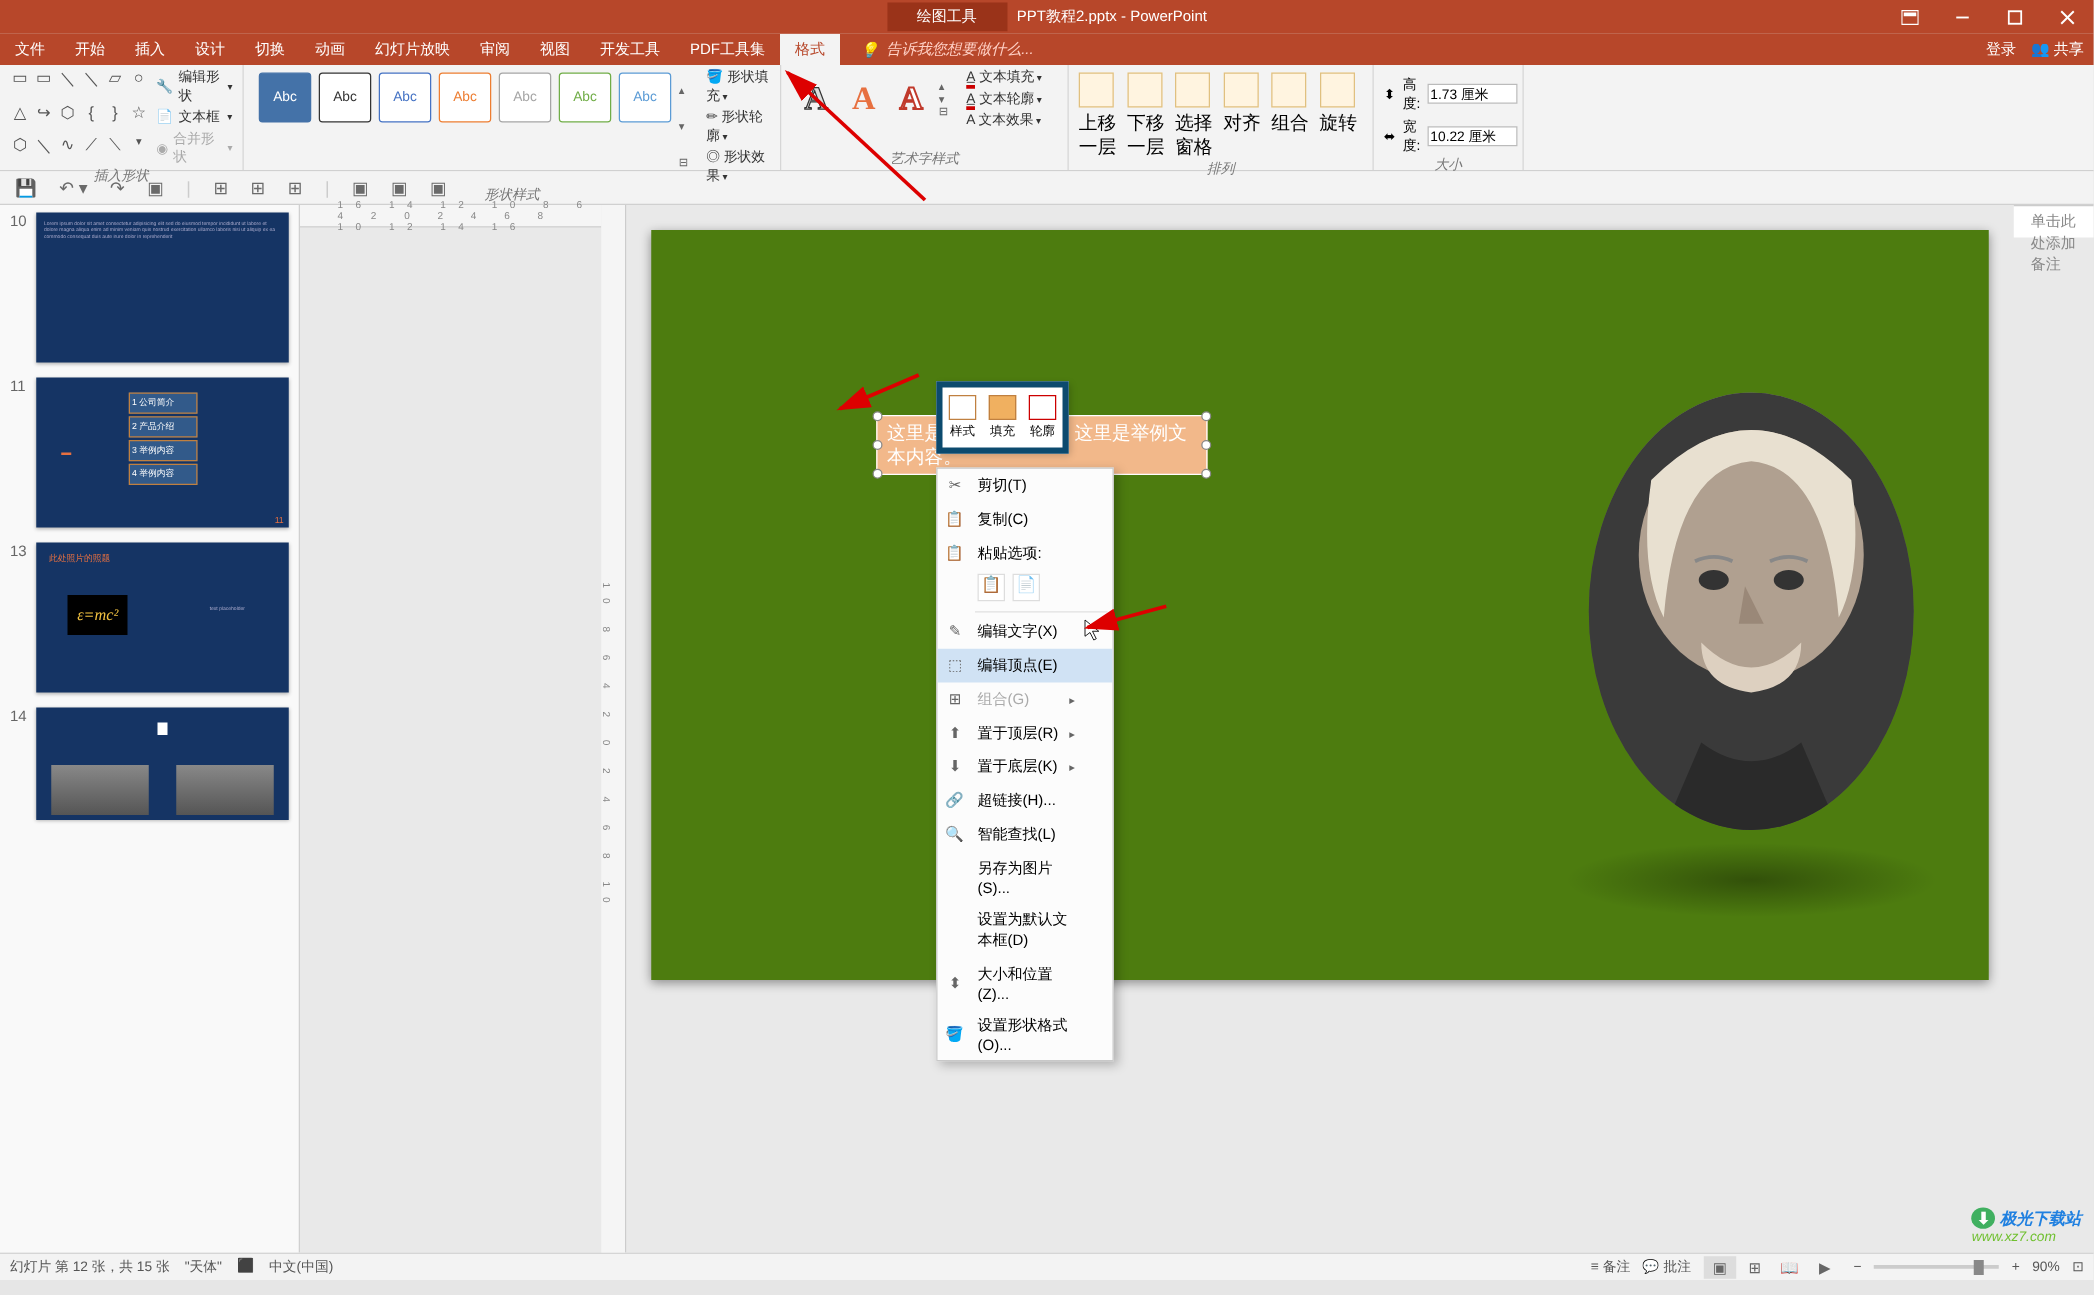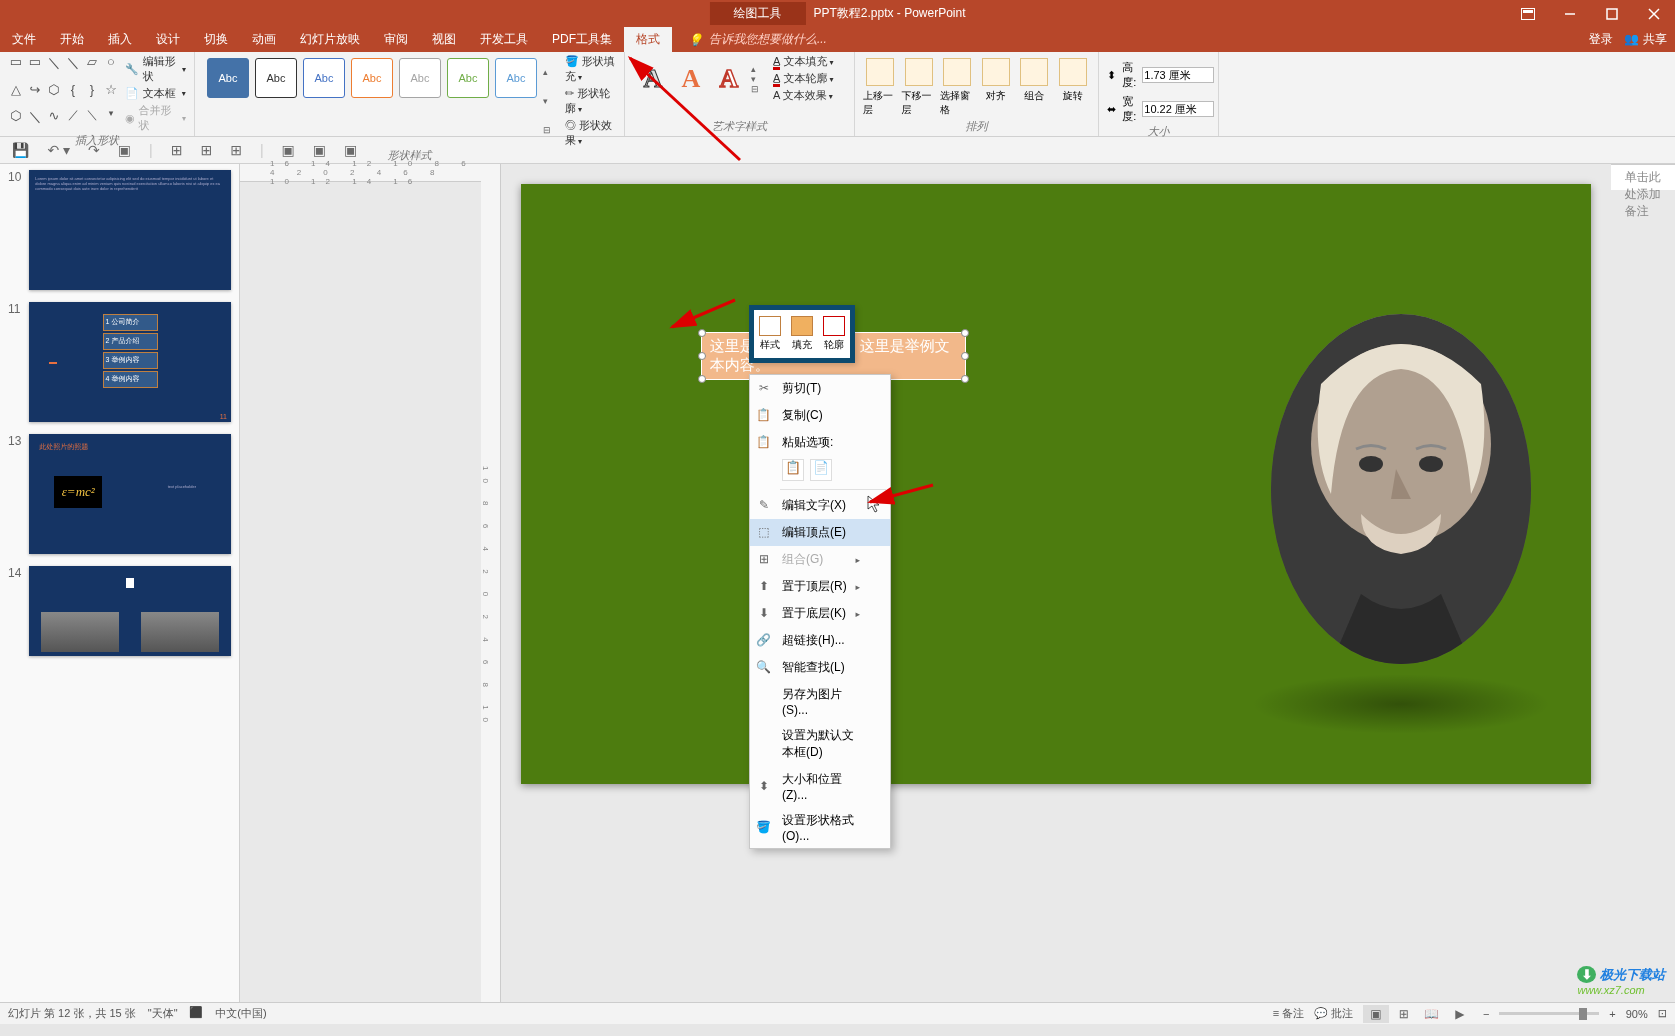--- a/index.html
+++ b/index.html
@@ -25,21 +25,21 @@
     .shapes-grid span { font-size: 13px; color: #555; text-align: center; }
     .shape-tools { display: flex; flex-direction: column; gap: 2px; margin-left: 6px; font-size: 11px; color: #333; }
     .shape-tools span { display: flex; align-items: center; gap: 4px; }
     .style-gallery { display: flex; gap: 6px; padding: 4px; }
     .style-swatch { width: 42px; height: 40px; border: 1px solid; border-radius: 3px; display: flex; align-items: center; justify-content: center; font-size: 11px; background: white; }
     .style-swatch.dark { background: #4472a8; color: white; }
     .shape-fill-col { display: flex; flex-direction: column; gap: 2px; font-size: 11px; color: #333; margin-left: 6px; }
     .wa-gallery { display: flex; gap: 6px; padding: 4px; align-items: center; }
     .wa-item { width: 32px; height: 38px; display: flex; align-items: center; justify-content: center; font-size: 26px; font-weight: bold; font-family: "Times New Roman"; }
     .arrange-btns { display: flex; gap: 4px; align-items: flex-start; padding-top: 4px; }
-    .arrange-btn { display: flex; flex-direction: column; align-items: center; gap: 3px; width: 38px; font-size: 10px; }
+    .arrange-btn { display: flex; flex-direction: column; gap: 3px; width: 38px; font-size: 15px; }
     .arrange-icon { width: 28px; height: 28px; background: #fff4e0; border: 1px solid #e0c080; }
     .size-inputs { display: flex; flex-direction: column; gap: 4px; font-size: 11px; padding-top: 6px; }
     .size-row { display: flex; align-items: center; gap: 6px; }
     .size-row input { width: 72px; font-size: 11px; padding: 1px; border: 1px solid #bbb; }
     
     .qat { height: 27px; background: #f3f3f3; display: flex; align-items: center; gap: 18px; padding-left: 12px; border-bottom: 1px solid #d0d0d0; }
     .qat span { color: #6a6a6a; font-size: 14px; cursor: pointer; }
     
     .workspace { display: flex; height: 838px; }
     .thumb-panel { width: 240px; background: #f9f9f9; overflow-y: auto; overflow-x: hidden; border-right: 1px solid #d0d0d0; }

